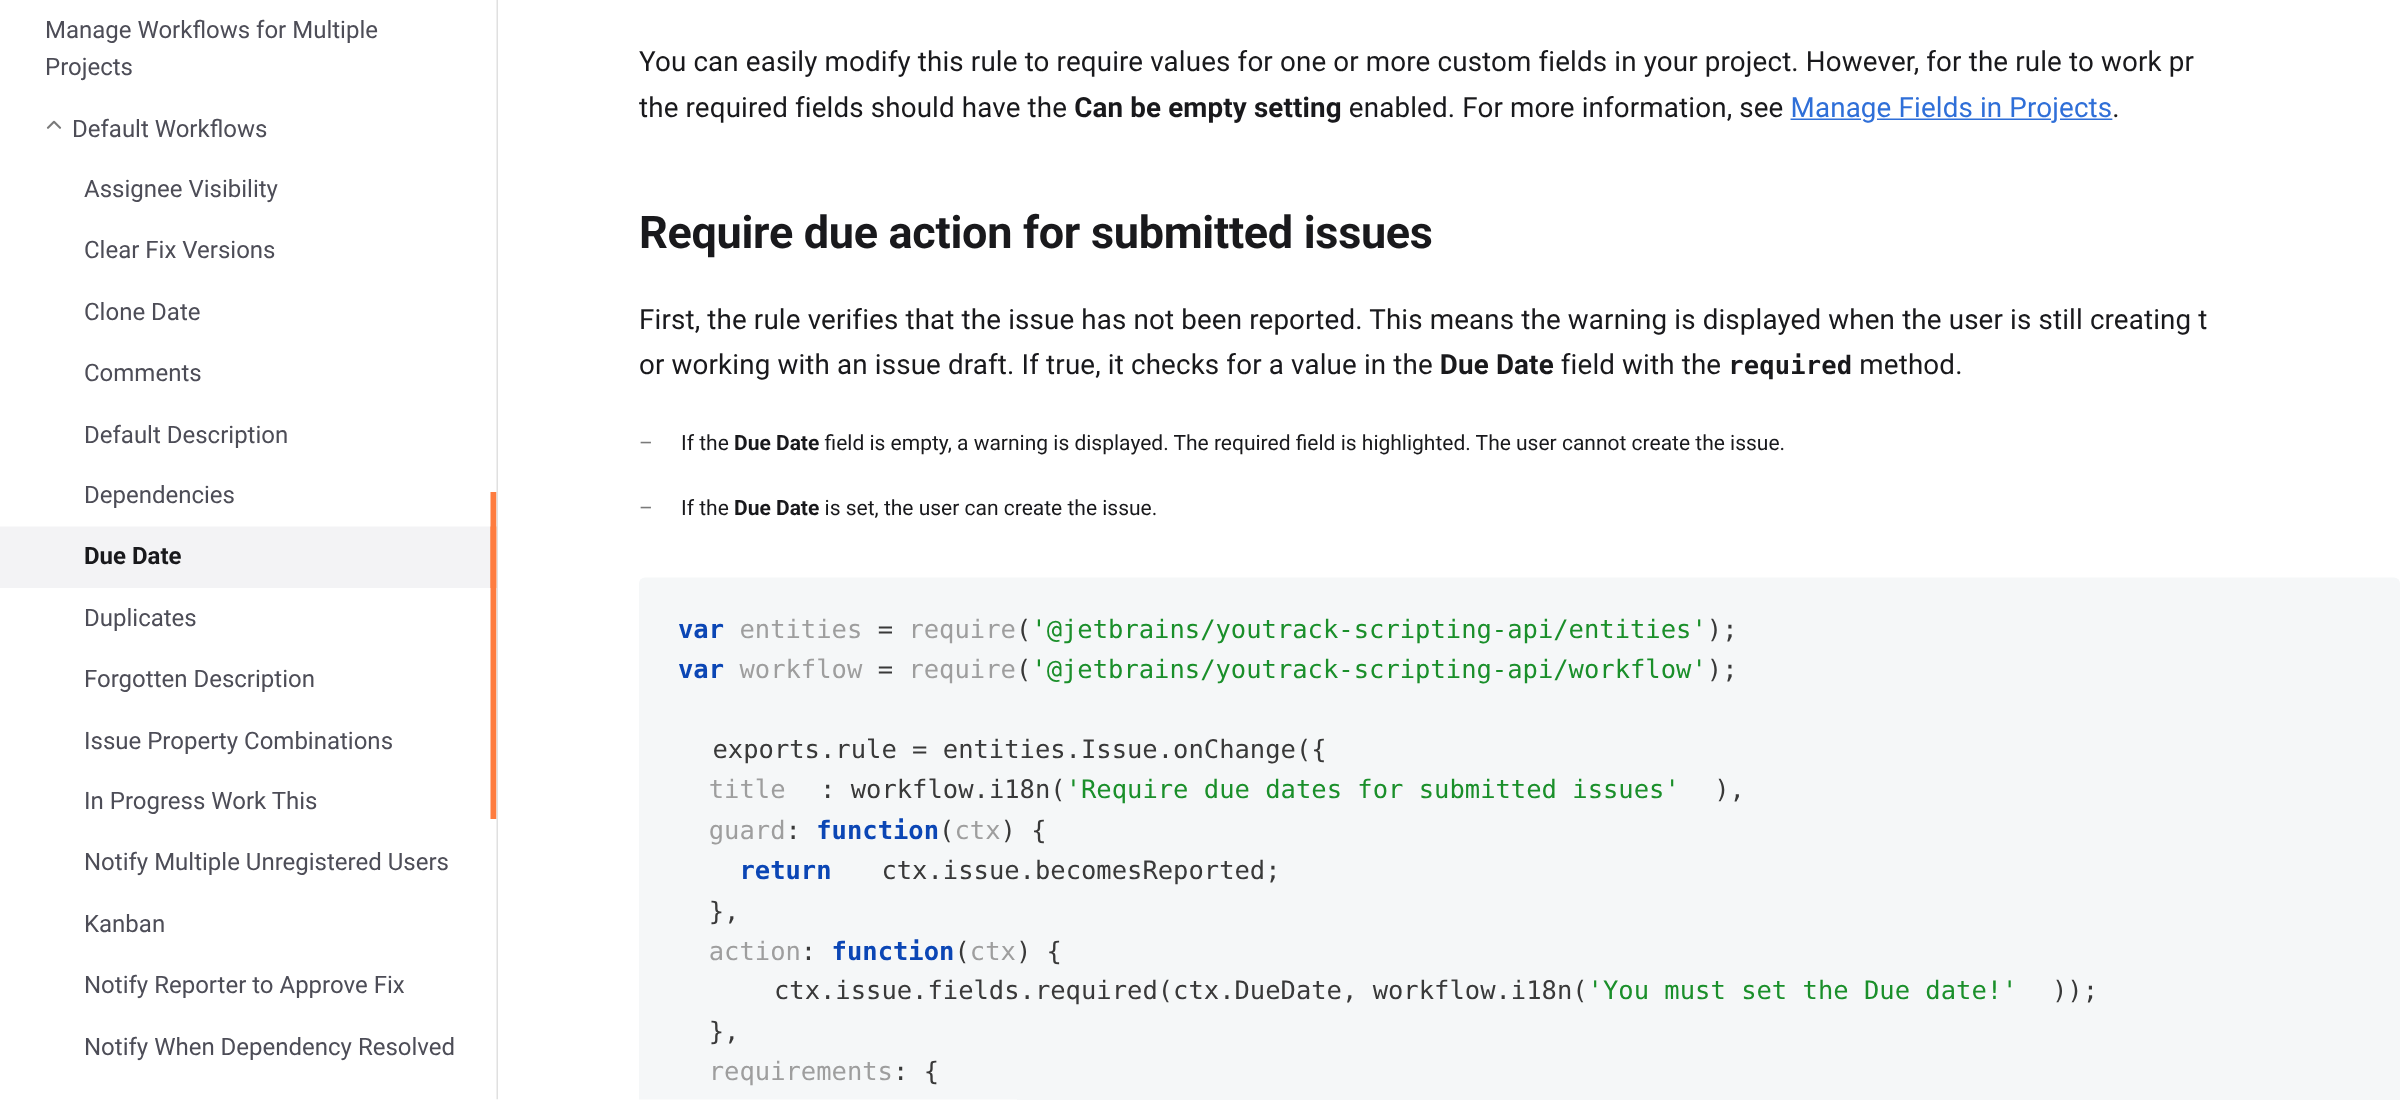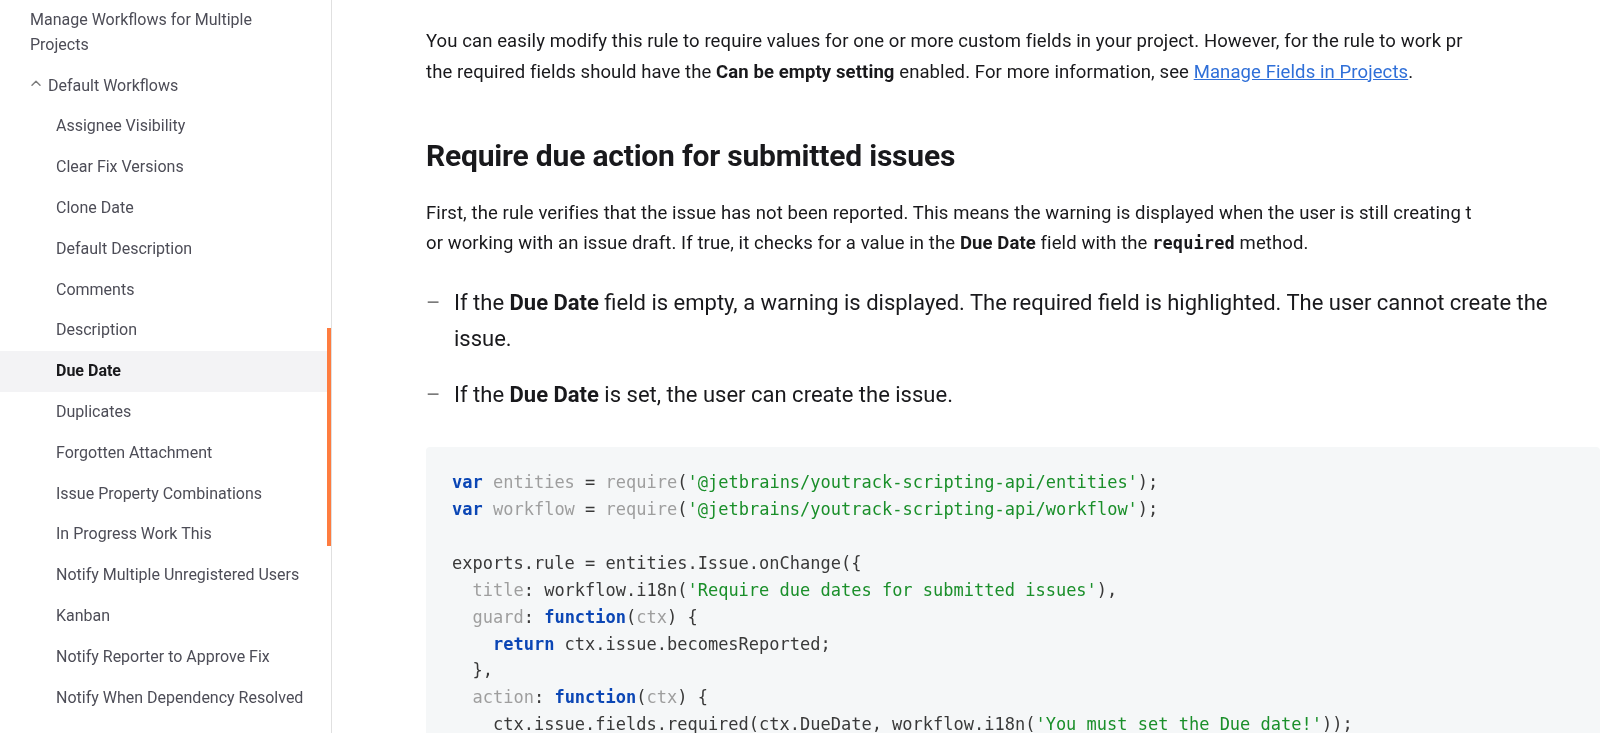--- a/index.html
+++ b/index.html
@@ -114,21 +114,21 @@
   code.inline{
     font-family:ui-monospace,SFMono-Regular,Menlo,Consolas,monospace;
     font-size:17px;
     font-weight:700;
     color:#19191c;
   }
   ul.dashes{
     list-style:none;
     margin:26px 0 0 0;
     padding:0;
-    font-size:22px;
+    font-size:14px;
     line-height:1.65;
   }
   ul.dashes li{
     position:relative;
     padding-left:28px;
     margin:20px 0;
   }
   ul.dashes li::before{
     content:"–";
     position:absolute;
@@ -146,21 +146,21 @@
     font-size:17px;
     line-height:1.58;
     color:#393939;
     overflow:hidden;
     white-space:pre;
   }
   pre.code .kw{color:var(--kw);font-weight:600;}
   pre.code .id{color:var(--ident);}
   pre.code .str{color:var(--str);margin-top:13px;}
   pre.code .pn{color:#393939;}
-  pre.code .fn{color:#393939;}
+  pre.code .fn{color:#393939;margin-left:23px;}
 </style>
 </head>
 <body>
 
 <div class="app">
 
   <nav class="sidebar">
     <div class="item child" style="padding-left:30px;">
       <span class="label">Manage Workflows for Multiple Projects</span>
     </div>
@@ -177,36 +177,36 @@
     <div class="item child">
         <span class="label">Assignee Visibility</span>
       </div>
     <div class="item child">
         <span class="label">Clear Fix Versions</span>
       </div>
     <div class="item child">
         <span class="label">Clone Date</span>
       </div>
     <div class="item child">
+        <span class="label">Comments</span>
+      </div>
+    <div class="item child">
         <span class="label">Default Description</span>
       </div>
     <div class="item child">
-        <span class="label">Comments</span>
-      </div>
-    <div class="item child">
-        <span class="label">Description</span>
+        <span class="label">Dependencies</span>
       </div>
     <div class="item child active">
         <span class="label">Due Date</span>
       </div>
     <div class="item child">
         <span class="label">Duplicates</span>
       </div>
     <div class="item child">
-        <span class="label">Forgotten Attachment</span>
+        <span class="label">Forgotten Description</span>
       </div>
     <div class="item child">
         <span class="label">Issue Property Combinations</span>
       </div>
     <div class="item child">
         <span class="label">In Progress Work This</span>
       </div>
     <div class="item child">
         <span class="label">Notify Multiple Unregistered Users</span>
       </div>

